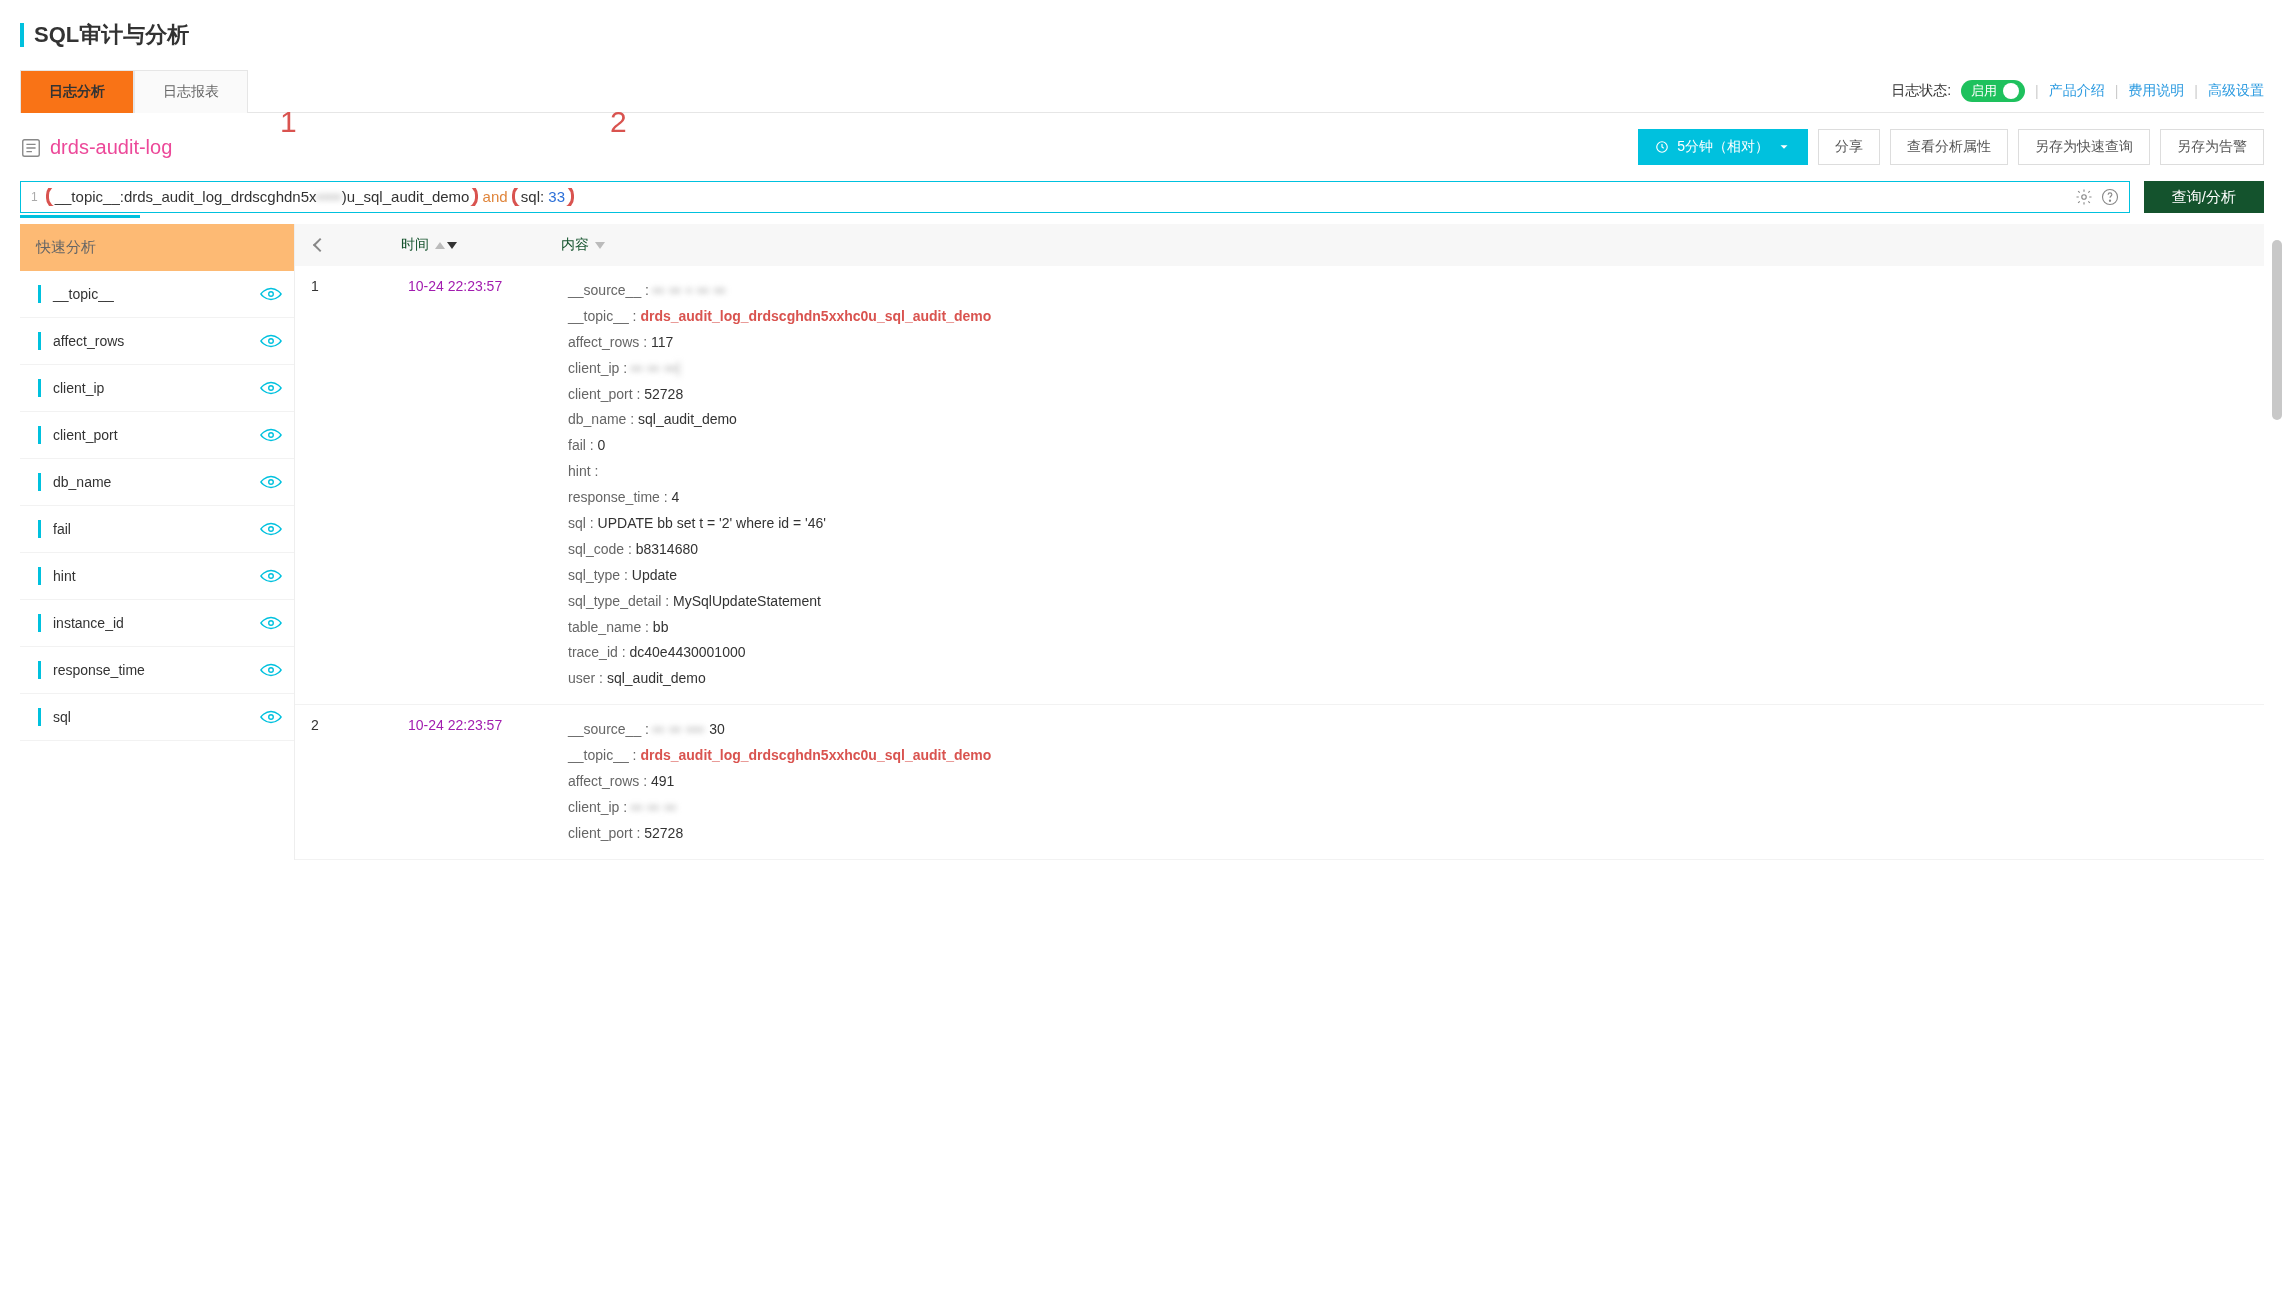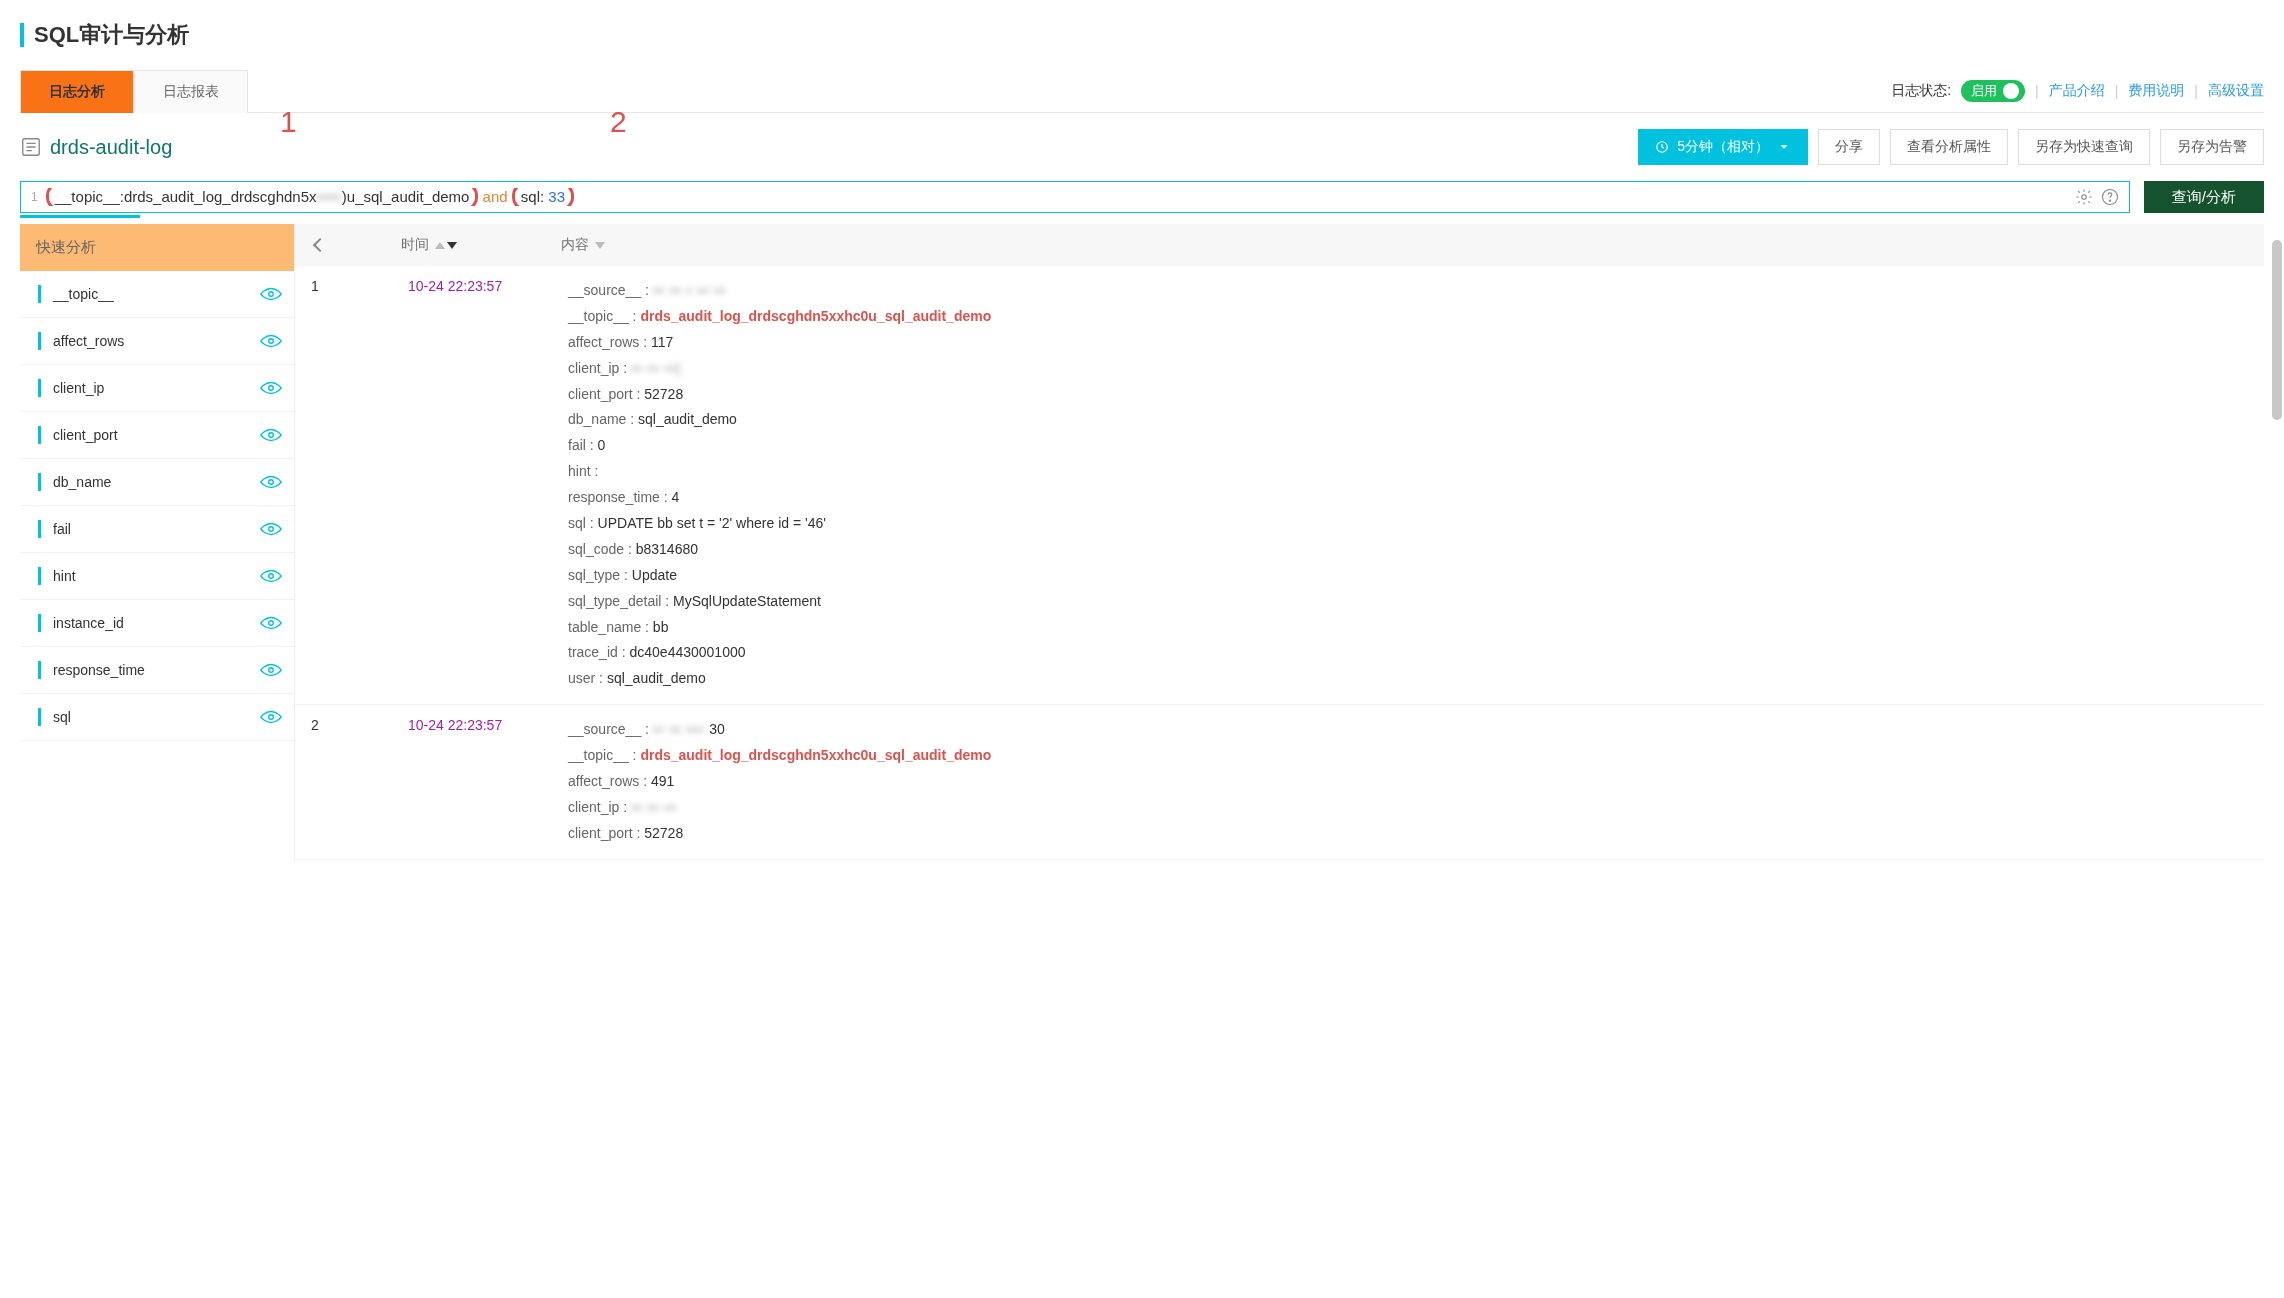--- a/index.html
+++ b/index.html
@@ -13,21 +13,21 @@
 .tab { padding:12px 28px; border:1px solid #e6e6e6; border-bottom:none; background:#fff; cursor:pointer; color:#666; margin-bottom:-1px; }
 .tab.active { color:#333; font-weight:600; background:#f97316; }
 .tab:not(.active){ background:#fafafa; }
 .right-links { display:flex; align-items:center; gap:10px; font-size:14px; }
 .status-label { color:#333; }
 .toggle { display:inline-flex; align-items:center; background:#1ec15d; color:#fff; border-radius:14px; padding:2px 6px 2px 10px; font-size:13px; }
 .toggle .knob { width:16px; height:16px; background:#fff; border-radius:50%; margin-left:6px; }
 .link { color:#2b9ae0; cursor:pointer; }
 .sep { color:#ccc; }
 .toolbar { display:flex; align-items:center; justify-content:space-between; padding:16px 0; }
-.logstore { display:flex; align-items:flex-start; gap:8px; font-size:20px; color:#0f766e; }
+.logstore { display:flex; align-items:flex-end; gap:8px; font-size:20px; color:#ec4899; }
 .logstore svg { width:22px; height:22px; }
 .actions { display:flex; gap:10px; }
 .btn { padding:8px 16px; background:#fff; border:1px solid #ddd; color:#555; cursor:pointer; font-size:14px; }
 .btn-primary { background:#00c1de; color:#fff; border-color:#00c1de; display:inline-flex; align-items:center; gap:8px; }
 .btn-primary svg{ width:14px;height:14px;}
 .query-row { display:flex; gap:14px; align-items:stretch; margin-bottom:2px; }
 .query-box { flex:1; display:flex; align-items:center; border:1px solid #00c1de; background:#fff; padding:6px 10px; }
 .ln { color:#aaa; font-size:12px; margin-right:8px; }
 .query-text { flex:1; font-family:Menlo,Consolas,monospace; font-size:15px; color:#333; white-space:nowrap; overflow:hidden; }
 .kw-and{ color:#e0853b; }
@@ -41,21 +41,21 @@
 .rel{position:relative;}
 .content { display:flex; margin-top:6px; }
 .sidebar { width:275px; border-right:1px solid #eee; }
 .side-head { background:#fdba74; padding:14px 16px; color:#666; font-size:15px; }
 .field-item { display:flex; align-items:center; justify-content:space-between; padding:14px 12px 14px 18px; border-bottom:1px solid #f2f2f2; cursor:pointer; }
 .field-item .bar { width:3px; height:18px; background:#00c1de; margin-right:12px; }
 .field-item .name { flex:1; color:#333; }
 .eye { width:22px; height:14px; }
 .eye svg{ width:100%; height:100%; stroke:#00c1de; fill:none; stroke-width:1.5;}
 .results { flex:1; }
-.res-head { display:flex; align-items:center; background:#f7f7f7; padding:12px 16px; color:#737373; }
+.res-head { display:flex; align-items:center; background:#f7f7f7; padding:12px 16px; color:#14532d; }
 .res-head .col-idx{ width:90px; }
 .res-head .col-time{ width:160px; display:flex; align-items:center; gap:6px;}
 .res-head .col-content{ flex:1; display:flex; align-items:center; gap:6px;}
 .sort-icons{ display:inline-flex; flex-direction:row; gap:2px;}
 .tri{ width:0;height:0;border-left:5px solid transparent;border-right:5px solid transparent;}
 .tri.up{ border-bottom:7px solid #bbb;}
 .tri.down{ border-top:7px solid #333;}
 .tri.down.grey{ border-top-color:#bbb;}
 .row { display:flex; padding:12px 16px; border-bottom:1px solid #f2f2f2; }
 .row .col-idx{ width:90px; color:#333; }

